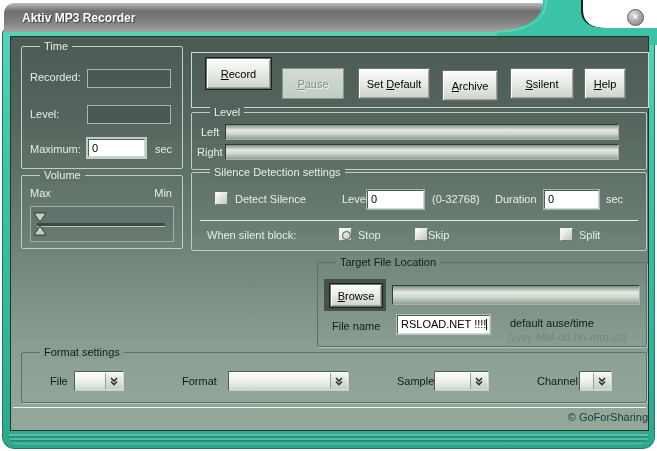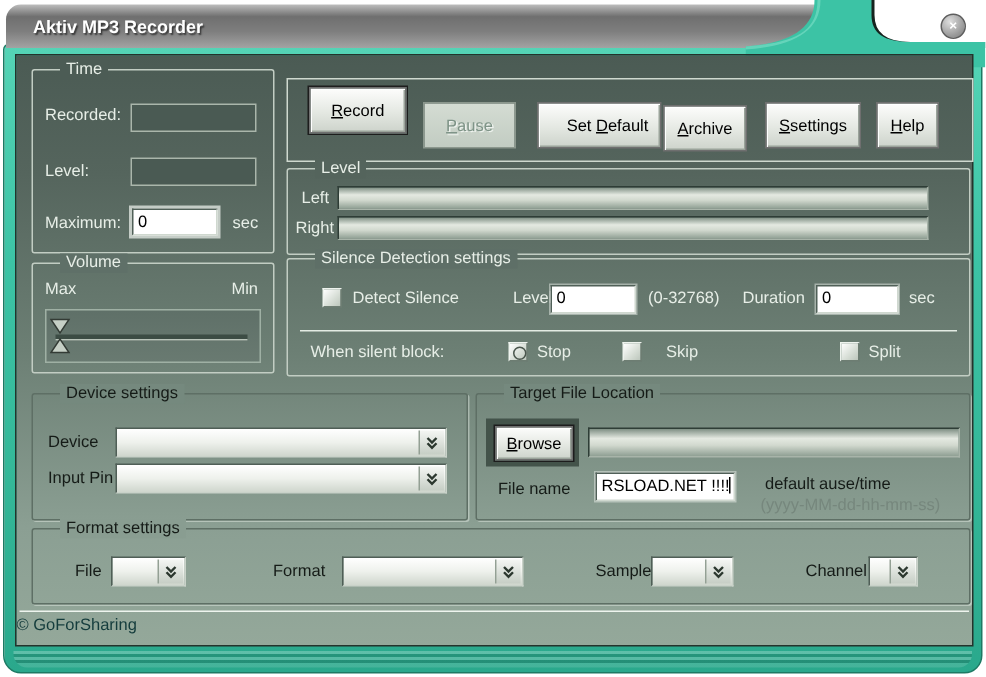--- a/index.html
+++ b/index.html
@@ -70,21 +70,21 @@
   .divider{position:absolute;height:1px;background:#e3ebe3;}
 
   .slider-box{position:absolute;border:1px solid #9fb0a4;background:linear-gradient(180deg,#5f7068,#697a71);}
   .slider-track{position:absolute;left:6px;right:8px;top:16px;height:3px;background:#3c4c44;
     border-bottom:1px solid #b9c4ba;}
   .thumb{position:absolute;left:2px;top:5px;width:14px;height:24px;}
 
   .browse-well{position:absolute;background:#43534a;border:1px solid #61716
 7;}
   .footer-line{position:absolute;left:2px;top:370px;width:633px;height:1px;background:#eef4ee;}
-  .footer-text{position:absolute;left:0;top:374px;width:100%;text-align:left;color:#143c3c;font-size:11px;}
+  .footer-text{position:absolute;left:0;top:374px;width:100%;text-align:right;color:#143c3c;font-size:11px;}
 </style>
 </head>
 <body>
 
 <div class="stage">
 
   <div class="frame"></div>
 
   <div class="titlebar">
     <div class="title-text">Aktiv MP3 Recorder</div>
@@ -119,28 +119,28 @@
       <span class="lbl" style="left:133px;top:96px;">sec</span>
     </div>
 
     <div style="position:absolute;left:180px;top:15px;width:456px;height:54px;border:1px solid #cfd9cf;">
       <div class="btn default" style="left:14px;top:5px;width:63px;">
         <span><span></span><span class="mn">R</span><span>ecord</span></span>
       </div>
       <div class="btn disabled" style="left:90px;top:15px;width:60px;">
         <span><span></span><span class="mn">P</span><span>ause</span></span>
       </div>
-      <div class="btn" style="left:166px;top:15px;width:70px;padding-left:11px;">
+      <div class="btn" style="left:166px;top:15px;width:70px;">
         <span><span>Set </span><span class="mn">D</span><span>efault</span></span>
       </div>
       <div class="btn" style="left:250px;top:17px;width:54px;">
         <span><span></span><span class="mn">A</span><span>rchive</span></span>
       </div>
       <div class="btn" style="left:318px;top:15px;width:62px;">
-        <span><span></span><span class="mn">S</span><span>settings</span></span>
+        <span><span></span><span class="mn">S</span><span>silent</span></span>
       </div>
       <div class="btn" style="left:392px;top:15px;width:40px;">
         <span><span></span><span class="mn">H</span><span>elp</span></span>
       </div>
     </div>
 
     <div class="group dark" style="left:180px;top:75px;width:454px;height:56px;">
       <span class="legend" style="background:#54645c;">Level</span>
       <span class="lbl" style="left:9px;top:13px;">Left</span>
       <div class="bar-track" style="left:33px;top:11px;width:392px;"></div>
@@ -173,48 +173,25 @@
       <span class="lbl" style="left:303px;top:20px;">Duration</span>
       <div class="input plain" style="left:352px;top:17px;width:55px;height:19px;">
         <span>0</span>
       </div>
       <span class="lbl" style="left:414px;top:20px;">sec</span>
       <div class="divider" style="left:8px;top:47px;width:438px;"></div>
       <span class="lbl" style="left:15px;top:56px;">When silent block:</span>
       <div class="radio" style="left:147px;top:55px;"></div>
       <span class="lbl" style="left:166px;top:56px;">Stop</span>
       <div class="checkbox" style="left:223px;top:55px;"></div>
-      <span class="lbl" style="left:252px;top:56px;">Skip</span>
+      <span class="lbl" style="left:236px;top:56px;">Skip</span>
       <div class="checkbox" style="left:368px;top:55px;"></div>
       <span class="lbl" style="left:387px;top:56px;">Split</span>
     </div>
 
-    <div class="group light" style="left:10px;top:225px;width:289px;height:83px;">
-      <span class="legend" style="background:#75897e;">Device settings</span>
-      <span class="lbl" style="left:10px;top:26px;">Device</span>
-      <div class="combo" style="left:55px;top:22px;width:221px;">
-        <span class="val"></span>
-        <span class="dd">
-          <svg width="10" height="10" viewBox="0 0 10 10">
-            <path d="M2 2 L5 5 L8 2" fill="none" stroke="#2c382f" stroke-width="1.6"></path>
-            <path d="M2 5.5 L5 8.5 L8 5.5" fill="none" stroke="#2c382f" stroke-width="1.6"></path>
-          </svg>
-        </span>
-      </div>
-      <span class="lbl" style="left:10px;top:50px;">Input Pin</span>
-      <div class="combo" style="left:55px;top:46px;width:221px;">
-        <span class="val"></span>
-        <span class="dd">
-          <svg width="10" height="10" viewBox="0 0 10 10">
-            <path d="M2 2 L5 5 L8 2" fill="none" stroke="#2c382f" stroke-width="1.6"></path>
-            <path d="M2 5.5 L5 8.5 L8 5.5" fill="none" stroke="#2c382f" stroke-width="1.6"></path>
-          </svg>
-        </span>
-      </div>
-    </div>
 
     <div class="group light" style="left:306px;top:225px;width:328px;height:83px;">
       <span class="legend" style="background:#75897e;">Target File Location</span>
       <div class="browse-well" style="left:6px;top:16px;width:62px;height:32px;"></div>
       <div class="btn default" style="left:12px;top:21px;width:50px;height:21px;">
         <span><span></span><span class="mn">B</span><span>rowse</span></span>
       </div>
       <div class="bar-track" style="left:74px;top:22px;width:246px;height:18px;">
         <span></span>
       </div>

